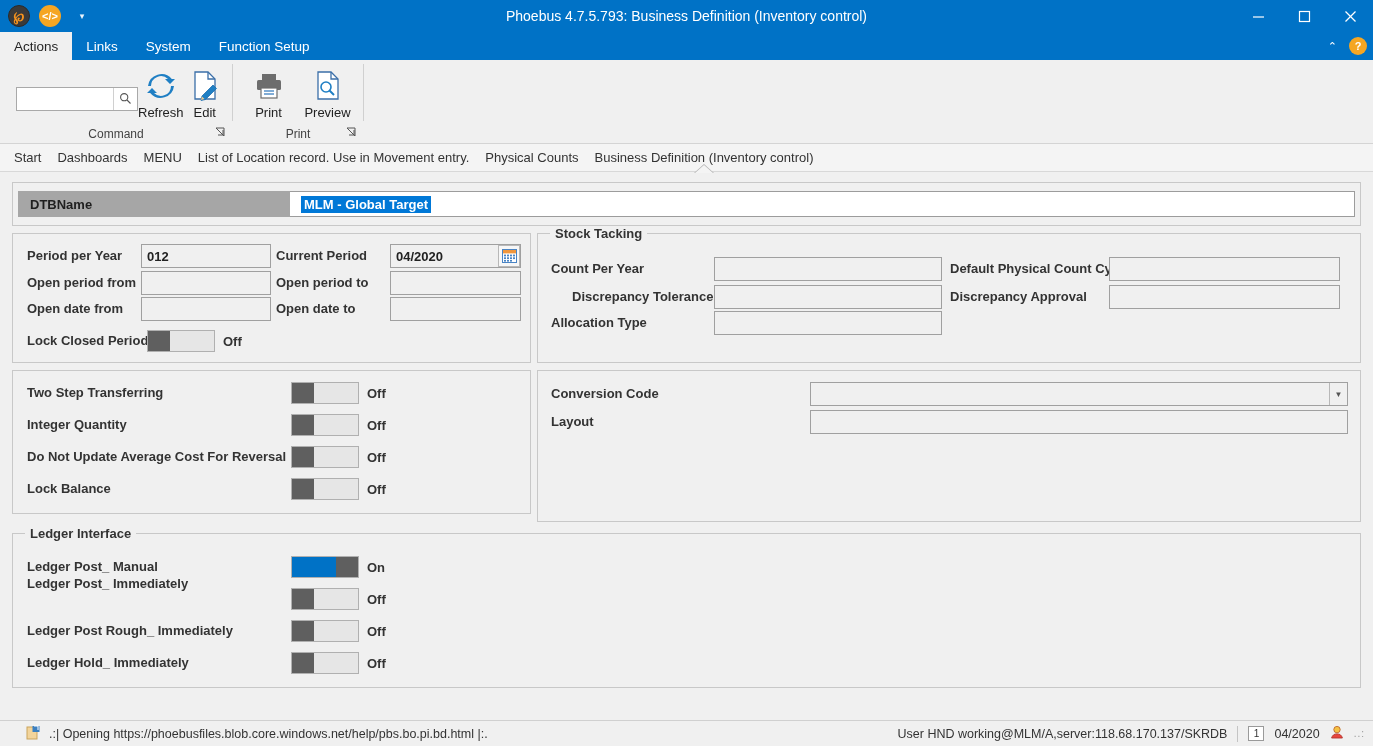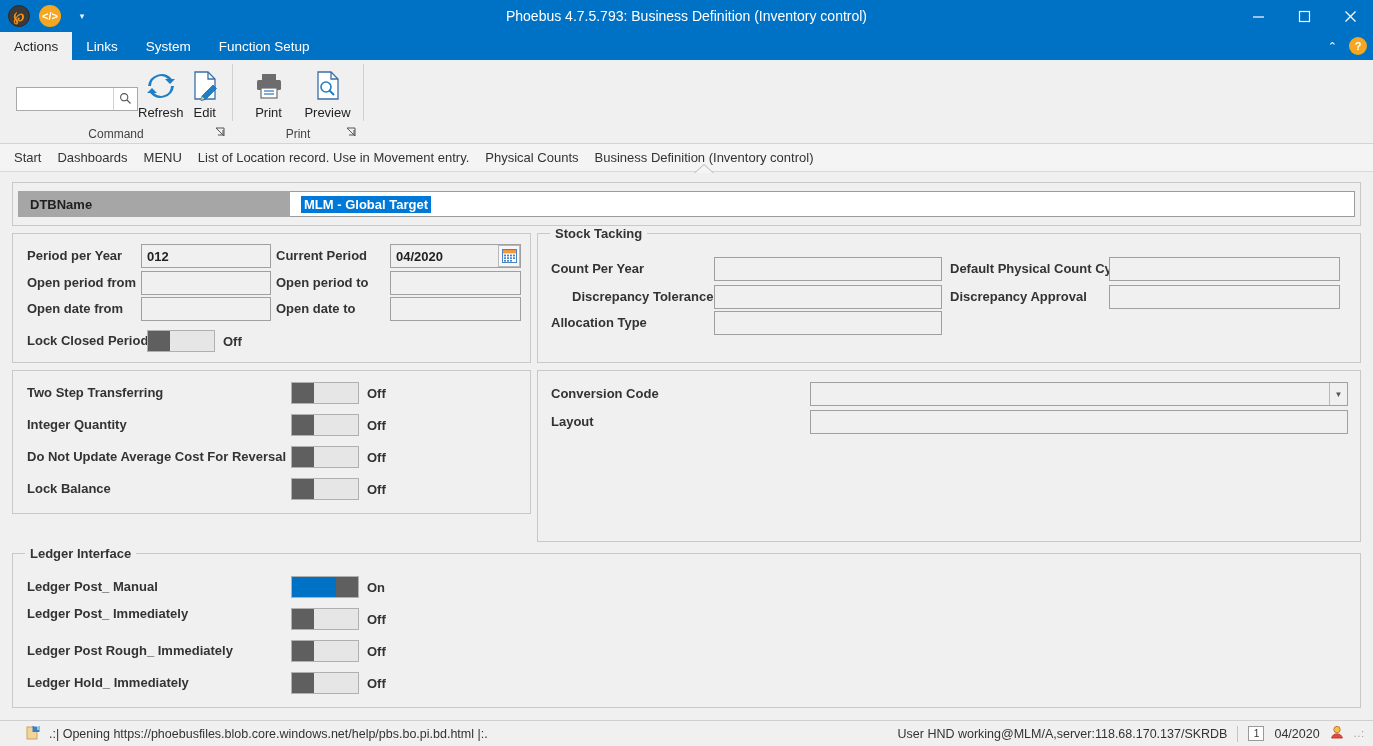--- a/index.html
+++ b/index.html
@@ -521,21 +521,21 @@
         <div class="abs f-label" style="left:14px; top:110px;">Lock Balance</div>
         <div class="abs toggle-wrap" style="left:278px; top:107px;">
           <div class="toggle">
               <div class="knob"></div>
               <div class="fill"></div>
             </div>
           <div class="toggle-state">Off</div>
         </div>
       </div>
 
-      <div class="panel panel-right" style="height:172px">
+      <div class="panel panel-right" style="height:152px">
         <div class="abs f-label" style="left:13px; top:15px;">Conversion Code</div>
         <div class="abs f-input" style="left:272px; top:11px; width:538px;">
           <span></span>
           <span class="combo-arrow">▼</span>
         </div>
 
         <div class="abs f-label" style="left:13px; top:43px;">Layout</div>
         <div class="abs f-input" style="left:272px; top:39px; width:538px;"></div>
       </div>
     </div>
@@ -546,21 +546,21 @@
 
         <div class="abs f-label" style="left:14px; top:25px;">Ledger Post_ Manual</div>
         <div class="abs toggle-wrap" style="left:278px; top:22px;">
           <div class="toggle on">
               <div class="fill"></div>
               <div class="knob"></div>
             </div>
           <div class="toggle-state">On</div>
         </div>
 
-        <div class="abs f-label" style="left:14px; top:52px;">Ledger Post_ Immediately</div>
+        <div class="abs f-label" style="left:14px; top:42px;">Ledger Post_ Immediately</div>
         <div class="abs toggle-wrap" style="left:278px; top:54px;">
           <div class="toggle">
               <div class="knob"></div>
               <div class="fill"></div>
             </div>
           <div class="toggle-state">Off</div>
         </div>
 
         <div class="abs f-label" style="left:14px; top:89px;">Ledger Post Rough_ Immediately</div>
         <div class="abs toggle-wrap" style="left:278px; top:86px;">

